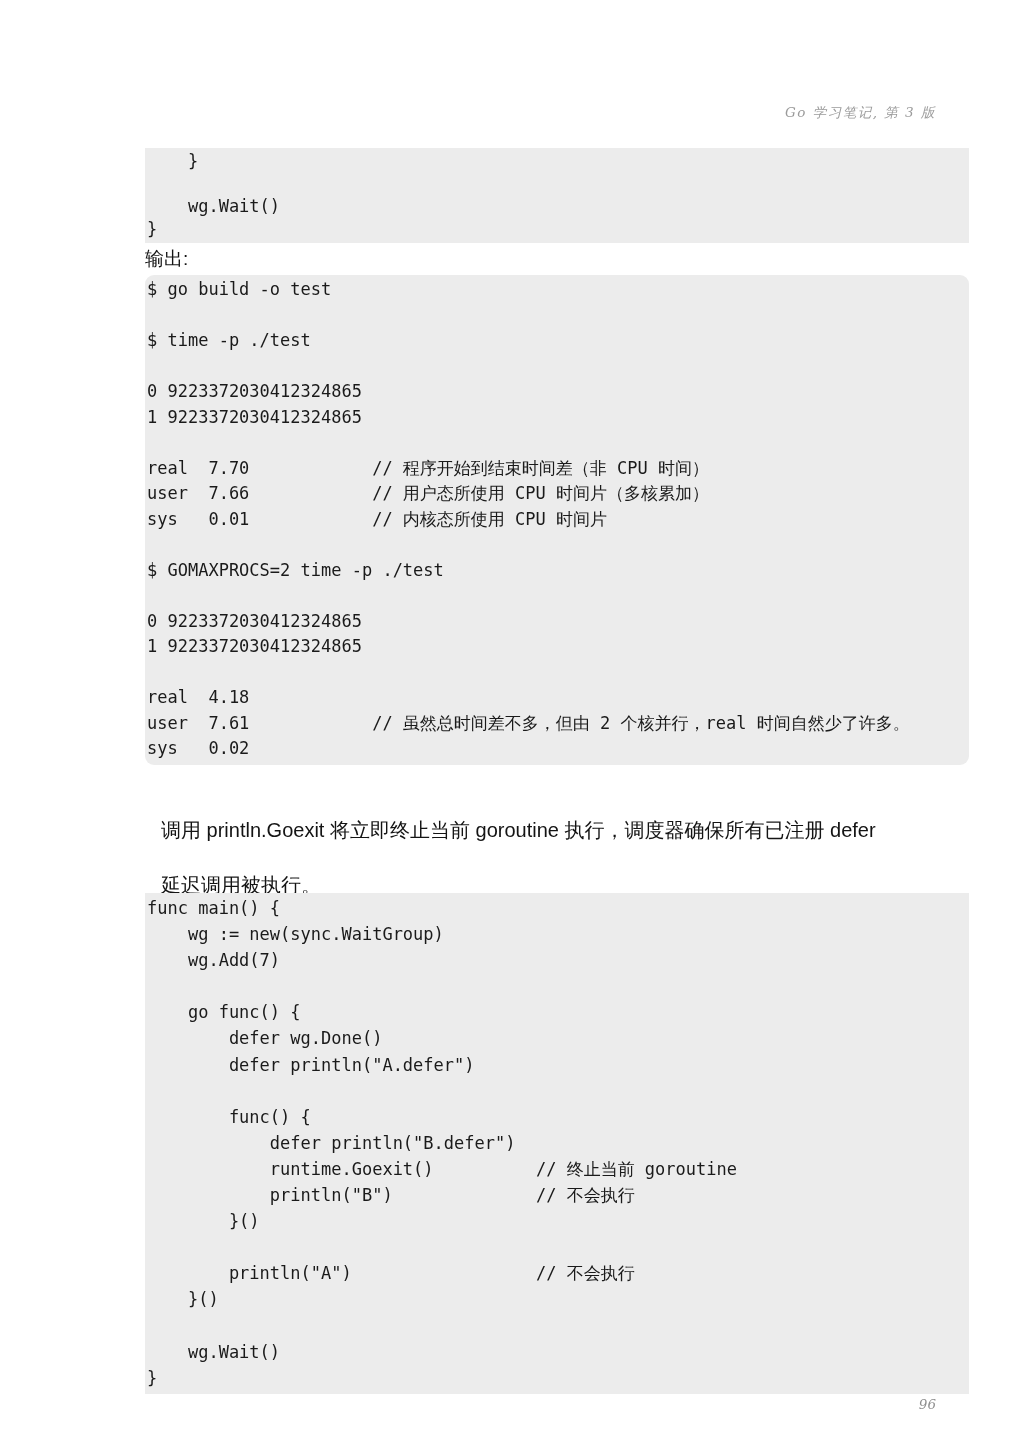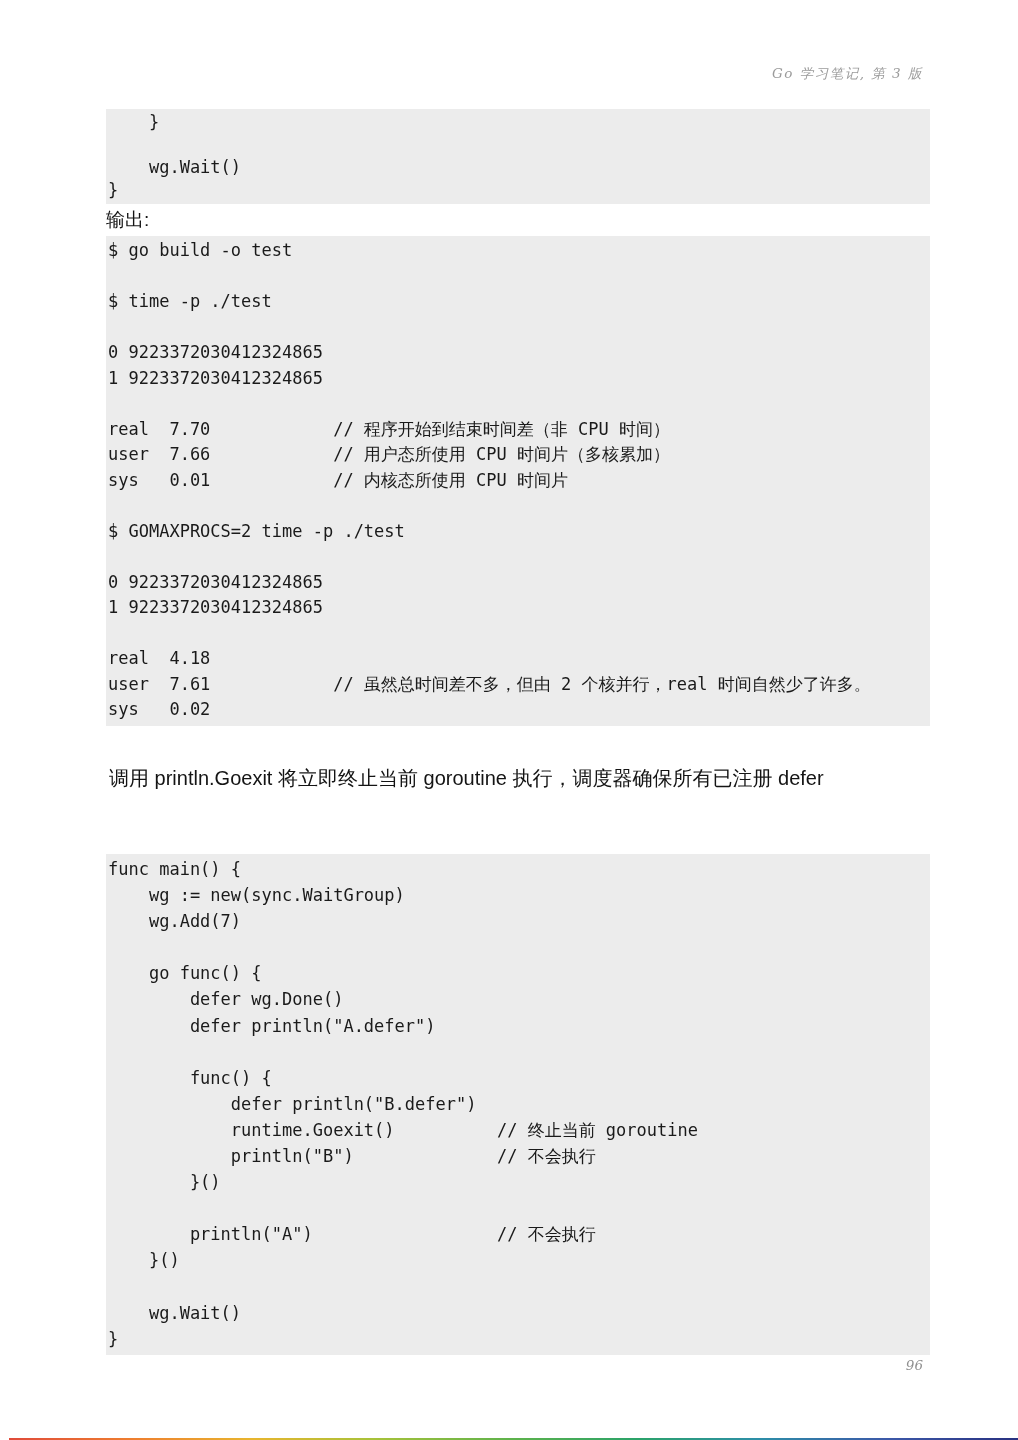--- a/index.html
+++ b/index.html
@@ -1,15 +1,15 @@
 <!DOCTYPE html>
 <html><head>
 <meta charset="utf-8">
 <style>
-  * { margin: 3px; padding: 0; box-sizing: border-box; }
+  * { margin: 16px; padding: 0; box-sizing: border-box; }
   html, body { width: 1018px; height: 1440px; }
   body {
     position: relative;
     background: #ffffff;
     font-family: "Liberation Sans", sans-serif;
     overflow: hidden;
   }
   .running-header {
     position: absolute;
     top: 56px;
@@ -27,21 +27,21 @@
     width: 824px;
     background: #ececec;
     color: #1a1a1a;
     font-family: "DejaVu Sans Mono", monospace;
     font-size: 17px;
     white-space: pre;
     padding: 2px 0 3px 2px;
     overflow: hidden;
   }
   #code-block-wait { top: 100px; line-height: 22.5px; }
-  #terminal-block  { top: 227px; line-height: 25.5px; }
+  #terminal-block  { top: 227px; line-height: 25.5px; border-radius: 9px; }
   #code-block-goexit { top: 845px; line-height: 26.1px; }
   .output-label {
     position: absolute;
     top: 198px;
     left: 97px;
     font-size: 19px;
     color: #141414;
     text-align: right;
   }
   .paragraph {
@@ -101,20 +101,21 @@
 
 0 9223372030412324865
 1 9223372030412324865
 
 real  4.18
 user  7.61            // 虽然总时间差不多，但由 2 个核并行，real 时间自然少了许多。
 sys   0.02</pre>
 
 <div class="paragraph">
   <div class="para-line">调用 println.Goexit 将立即终止当前 goroutine 执行，调度器确保所有已注册 defer</div>
+  <div class="para-line">延迟调用被执行。</div>
 </div>
 
 <pre class="code-block" id="code-block-goexit">func main() {
     wg := new(sync.WaitGroup)
     wg.Add(7)
 
     go func() {
         defer wg.Done()
         defer println("A.defer")
 

